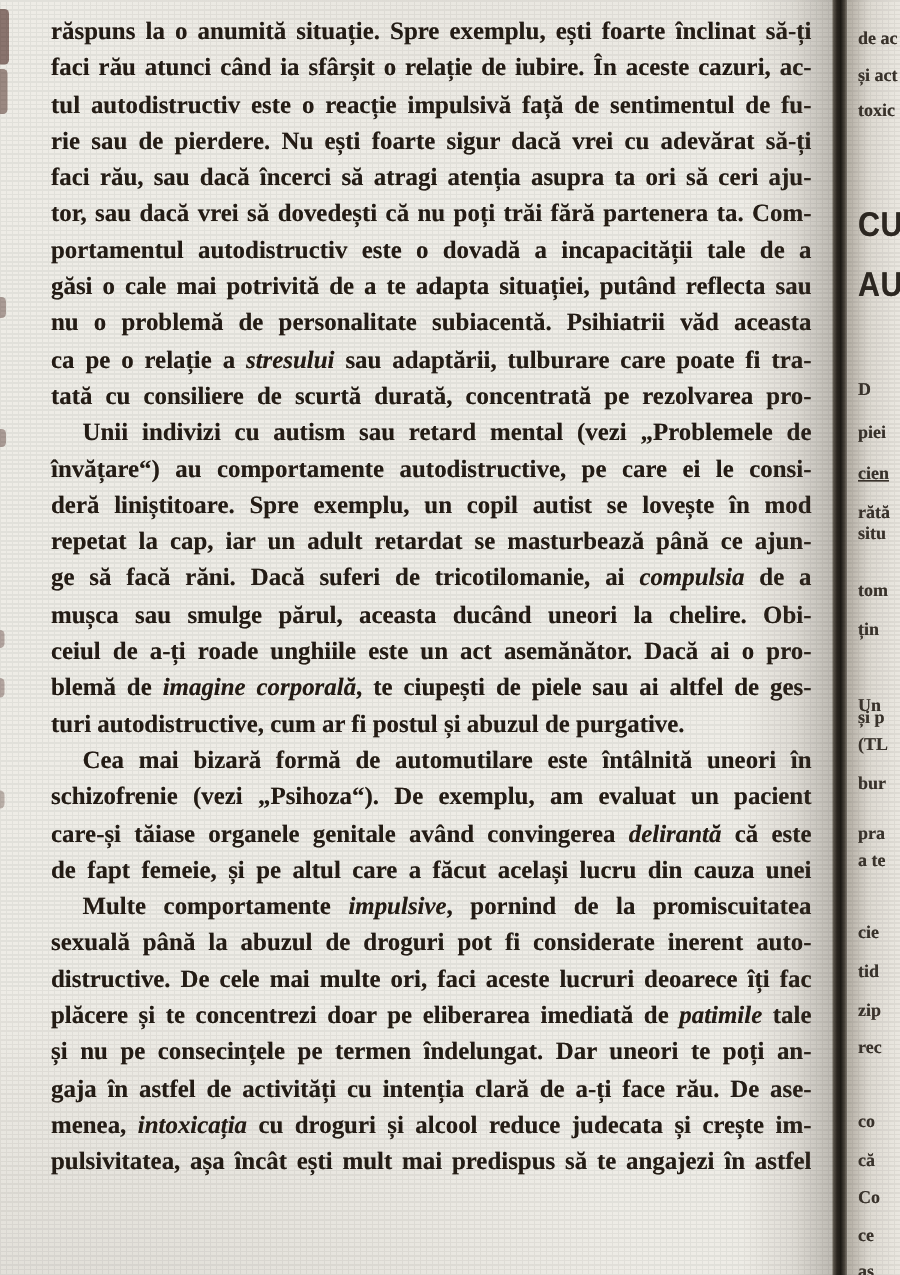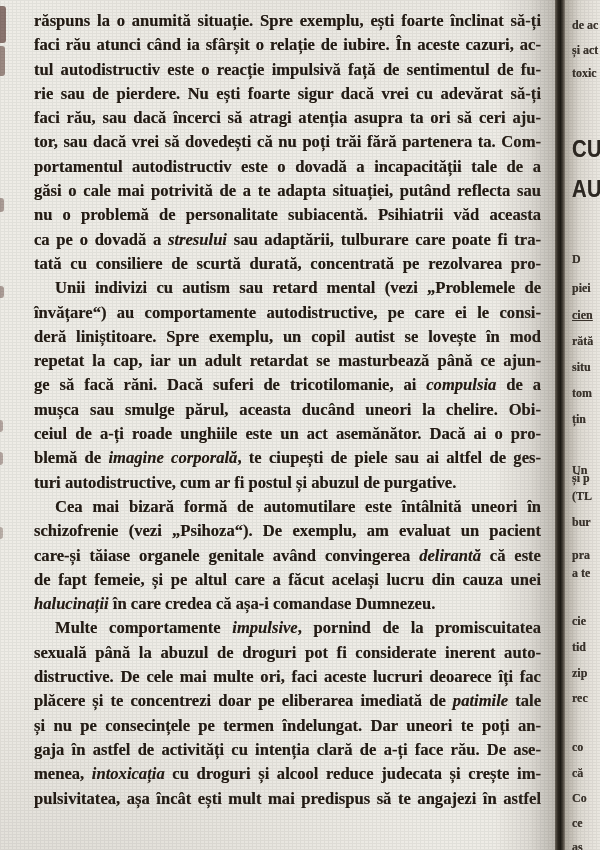--- a/index.html
+++ b/index.html
@@ -70,36 +70,35 @@
   <div class="textblock" id="body-lines">
       <div class="line"><span>răspuns la o anumită situație. Spre exemplu, ești foarte înclinat să-ți</span></div>
       <div class="line"><span>faci rău atunci când ia sfârșit o relație de iubire. În aceste cazuri, ac-</span></div>
       <div class="line"><span>tul autodistructiv este o reacție impulsivă față de sentimentul de fu-</span></div>
       <div class="line"><span>rie sau de pierdere. Nu ești foarte sigur dacă vrei cu adevărat să-ți</span></div>
       <div class="line"><span>faci rău, sau dacă încerci să atragi atenția asupra ta ori să ceri aju-</span></div>
       <div class="line"><span>tor, sau dacă vrei să dovedești că nu poți trăi fără partenera ta. Com-</span></div>
       <div class="line"><span>portamentul autodistructiv este o dovadă a incapacității tale de a</span></div>
       <div class="line"><span>găsi o cale mai potrivită de a te adapta situației, putând reflecta sau</span></div>
       <div class="line"><span>nu o problemă de personalitate subiacentă. Psihiatrii văd aceasta</span></div>
-      <div class="line"><span>ca pe o dovadă a </span><i>stresului</i><span> sau adaptării, tulburare care poate fi tra-</span></div>
+      <div class="line"><span>ca pe o relație a </span><i>stresului</i><span> sau adaptării, tulburare care poate fi tra-</span></div>
       <div class="line"><span>tată cu consiliere de scurtă durată, concentrată pe rezolvarea pro-</span></div>
       <div class="line ind"><span>Unii indivizi cu autism sau retard mental (vezi „Problemele de</span></div>
       <div class="line"><span>învățare“) au comportamente autodistructive, pe care ei le consi-</span></div>
       <div class="line"><span>deră liniștitoare. Spre exemplu, un copil autist se lovește în mod</span></div>
       <div class="line"><span>repetat la cap, iar un adult retardat se masturbează până ce ajun-</span></div>
       <div class="line"><span>ge să facă răni. Dacă suferi de tricotilomanie, ai </span><i>compulsia</i><span> de a</span></div>
       <div class="line"><span>mușca sau smulge părul, aceasta ducând uneori la chelire. Obi-</span></div>
       <div class="line"><span>ceiul de a-ți roade unghiile este un act asemănător. Dacă ai o pro-</span></div>
       <div class="line"><span>blemă de </span><i>imagine corporală</i><span>, te ciupești de piele sau ai altfel de ges-</span></div>
       <div class="line noj"><span>turi autodistructive, cum ar fi postul și abuzul de purgative.</span></div>
       <div class="line ind"><span>Cea mai bizară formă de automutilare este întâlnită uneori în</span></div>
       <div class="line"><span>schizofrenie (vezi „Psihoza“). De exemplu, am evaluat un pacient</span></div>
       <div class="line"><span>care-și tăiase organele genitale având convingerea </span><i>delirantă</i><span> că este</span></div>
       <div class="line"><span>de fapt femeie, și pe altul care a făcut același lucru din cauza unei</span></div>
-      <div class="line noj"><i>halucinații</i><span> în care credea că așa-i comandase Dumnezeu.</span></div>
       <div class="line ind"><span>Multe comportamente </span><i>impulsive</i><span>, pornind de la promiscuitatea</span></div>
       <div class="line"><span>sexuală până la abuzul de droguri pot fi considerate inerent auto-</span></div>
       <div class="line"><span>distructive. De cele mai multe ori, faci aceste lucruri deoarece îți fac</span></div>
       <div class="line"><span>plăcere și te concentrezi doar pe eliberarea imediată de </span><i>patimile</i><span> tale</span></div>
       <div class="line"><span>și nu pe consecințele pe termen îndelungat. Dar uneori te poți an-</span></div>
       <div class="line"><span>gaja în astfel de activități cu intenția clară de a-ți face rău. De ase-</span></div>
       <div class="line"><span>menea, </span><i>intoxicația</i><span> cu droguri și alcool reduce judecata și crește im-</span></div>
       <div class="line"><span>pulsivitatea, așa încât ești mult mai predispus să te angajezi în astfel</span></div>
     </div>
 
@@ -109,21 +108,21 @@
   <div class="next-page" id="next-page">
       <div class="frag" style="top: 18px;">de ac</div>
       <div class="frag" style="top: 43px;">și act</div>
       <div class="frag" style="top: 66px;">toxic</div>
       <div class="frag heading" style="top: 136px;">CUM</div>
       <div class="frag heading" style="top: 176px;">AUT</div>
       <div class="frag" style="top: 252px;">D</div>
       <div class="frag" style="top: 281px;">piei</div>
       <div class="frag" style="top: 308px; text-decoration: underline;">cien</div>
       <div class="frag" style="top: 334px;">rătă</div>
-      <div class="frag" style="top: 360px; text-align: right;">situ</div>
+      <div class="frag" style="top: 348px; text-align: right;">situ</div>
       <div class="frag" style="top: 386px;">tom</div>
       <div class="frag" style="top: 412px;">țin</div>
       <div class="frag" style="top: 438px; margin-top: 33px;">și p</div>
       <div class="frag" style="top: 463px;">Un</div>
       <div class="frag" style="top: 489px;">(TL</div>
       <div class="frag" style="top: 515px;">bur</div>
       <div class="frag" style="top: 548px;">pra</div>
       <div class="frag" style="top: 566px;">a te</div>
       <div class="frag" style="top: 614px;">cie</div>
       <div class="frag" style="top: 640px;">tid</div>

